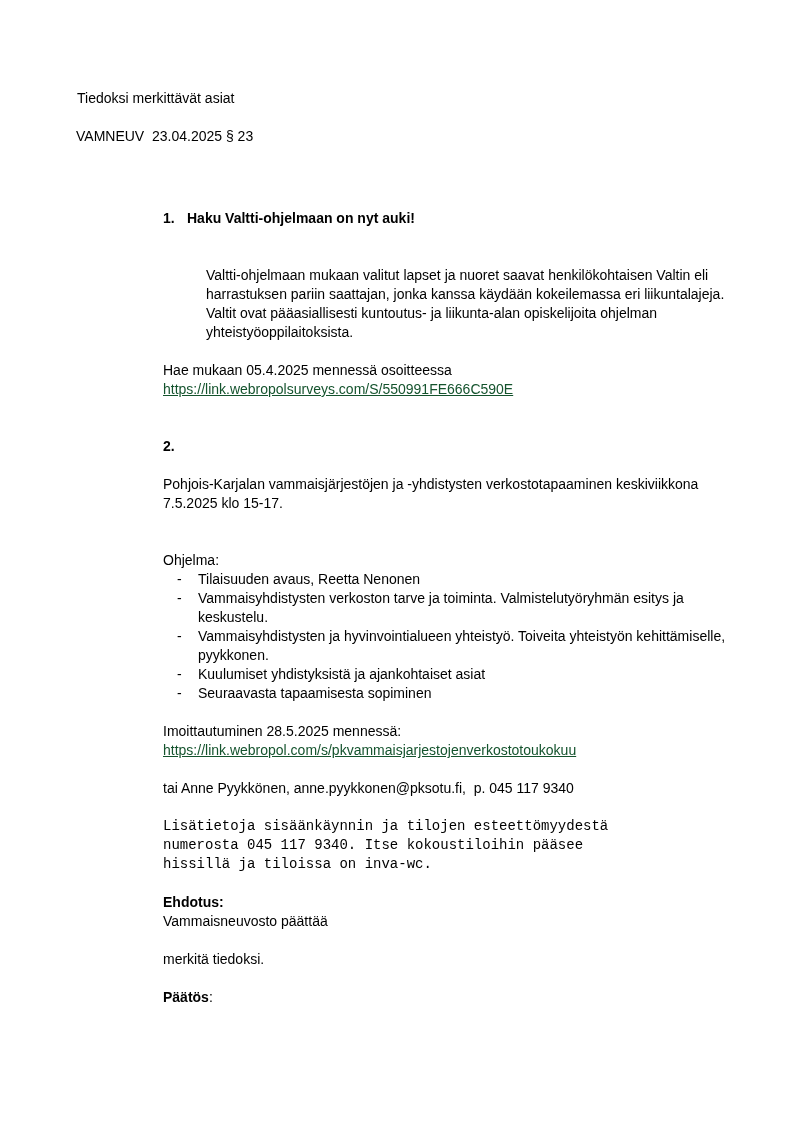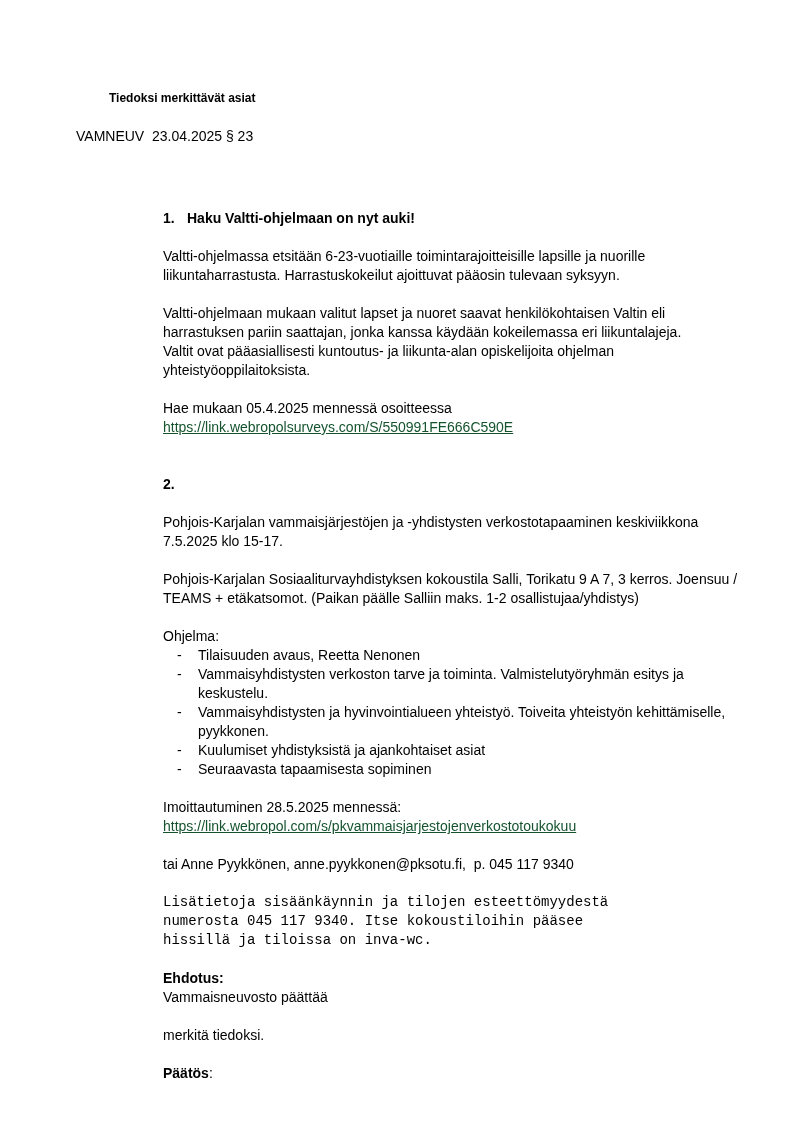--- a/index.html
+++ b/index.html
@@ -2,21 +2,21 @@
 <html><head>
   <meta charset="utf-8">
   <style>
     html, body { margin: 0; padding: 0; background: #ffffff; }
     body {
       width: 794px; height: 1122px; position: relative; overflow: hidden;
       font-family: "Liberation Sans", "DejaVu Sans", sans-serif;
       color: #000000; font-size: 14px; line-height: 19px;
     }
     .abs { position: absolute; }
-    .doc-title { left: 77px; top: 89px; font-weight: bold; font-size: 12px; margin-left: 32px; }
+    .doc-title { left: 77px; top: 89px; font-weight: normal; font-size: 14px; }
     .doc-ref { left: 76px; top: 127px; }
     .content { left: 163px; top: 209px; width: 600px; }
     .heading { font-weight: bold; display: flex; }
     .heading .num { width: 24px; }
     p { margin: 0; }
     .gap { height: 19px; }
     .gap-big { height: 38px; }
     a.link { color: #14532d; text-decoration: underline; }
     ul.prog { list-style: none; margin: 0; padding: 0; }
     ul.prog li { display: flex; }
@@ -31,37 +31,35 @@
 <div class="abs doc-ref" style="white-space: pre;">VAMNEUV  23.04.2025 § 23</div>
 
 <div class="abs content">
 
   
   <div class="heading">
     <span class="num">1.</span>
     <span>Haku Valtti-ohjelmaan on nyt auki!</span>
   </div>
   <div class="gap"></div>
-  <p style="width:490px;">Valtti-ohjelmassa etsitään 6-23-vuotiaille toimintarajoitteisille lapsille ja nuorille liikuntaharrastusta. Harrastuskokeilut ajoittuvat pääosin tulevaan syksyyn.</p>
   <div class="gap"></div>
-  <p style="width:545px;">Valtti-ohjelmaan mukaan valitut lapset ja nuoret saavat henkilökohtaisen Valtin eli harrastuksen pariin saattajan, jonka kanssa käydään kokeilemassa eri liikuntalajeja. Valtit ovat pääasiallisesti kuntoutus- ja liikunta-alan opiskelijoita ohjelman yhteistyöoppilaitoksista.</p>
+  <p style="width:545px;margin-left:43px;">Valtti-ohjelmaan mukaan valitut lapset ja nuoret saavat henkilökohtaisen Valtin eli harrastuksen pariin saattajan, jonka kanssa käydään kokeilemassa eri liikuntalajeja. Valtit ovat pääasiallisesti kuntoutus- ja liikunta-alan opiskelijoita ohjelman yhteistyöoppilaitoksista.</p>
   <div class="gap"></div>
   <p>Hae mukaan 05.4.2025 mennessä osoitteessa</p>
   <a class="link" href="#">https://link.webropolsurveys.com/S/550991FE666C590E</a>
 
   <div class="gap-big"></div>
 
   
   <div class="heading">
     <span class="num">2.</span>
   </div>
   <div class="gap"></div>
   <p style="width:565px;">Pohjois-Karjalan vammaisjärjestöjen ja -yhdistysten verkostotapaaminen keskiviikkona 7.5.2025 klo 15-17.</p>
   <div class="gap"></div>
-  <p style="width:580px;">Pohjois-Karjalan Sosiaaliturvayhdistyksen kokoustila Salli, Torikatu 9 A 7, 3 kerros. Joensuu / TEAMS + etäkatsomot. (Paikan päälle Salliin maks. 1-2 osallistujaa/yhdistys)</p>
   <div class="gap"></div>
   <p>Ohjelma:</p>
   <ul class="prog">
     <li>
       <span class="dash">-</span>
       <span class="txt">Tilaisuuden avaus, Reetta Nenonen</span>
     </li>
     <li>
       <span class="dash">-</span>
       <span class="txt">Vammaisyhdistysten verkoston tarve ja toiminta. Valmistelutyöryhmän esitys ja keskustelu.</span>

